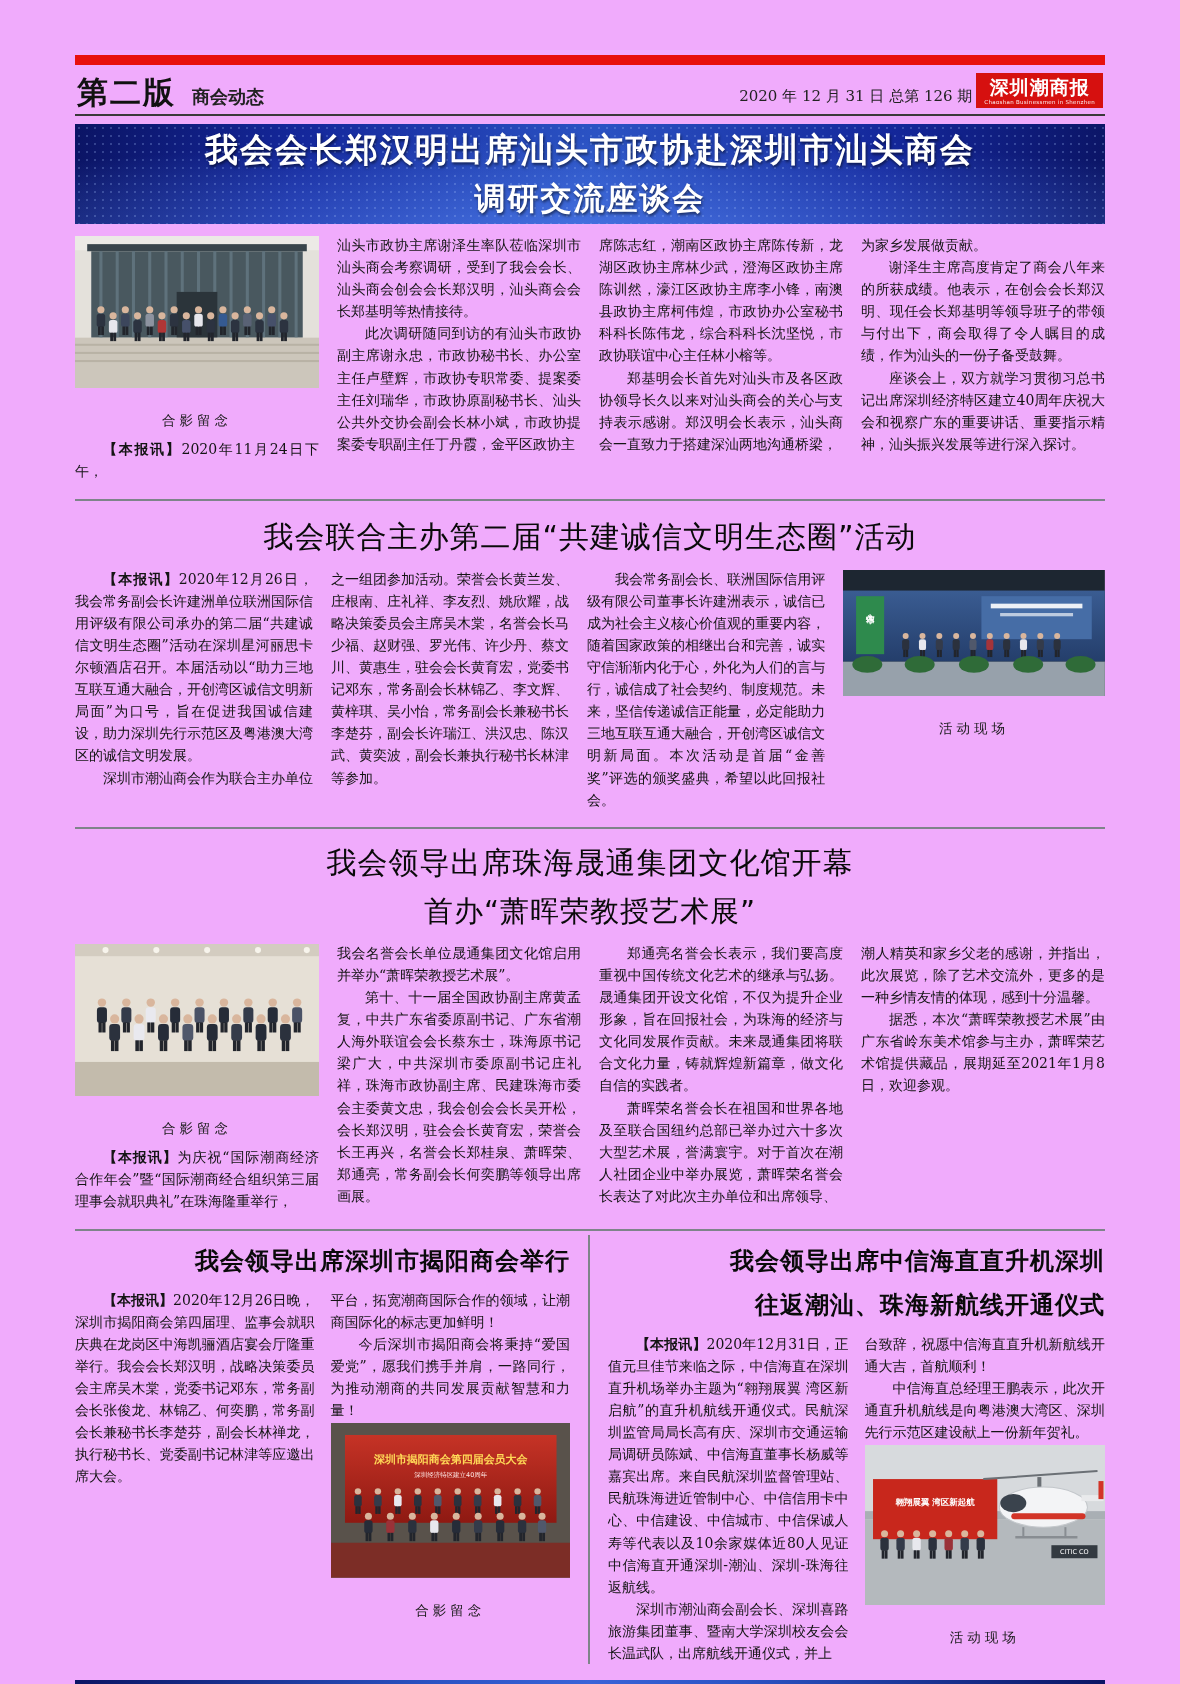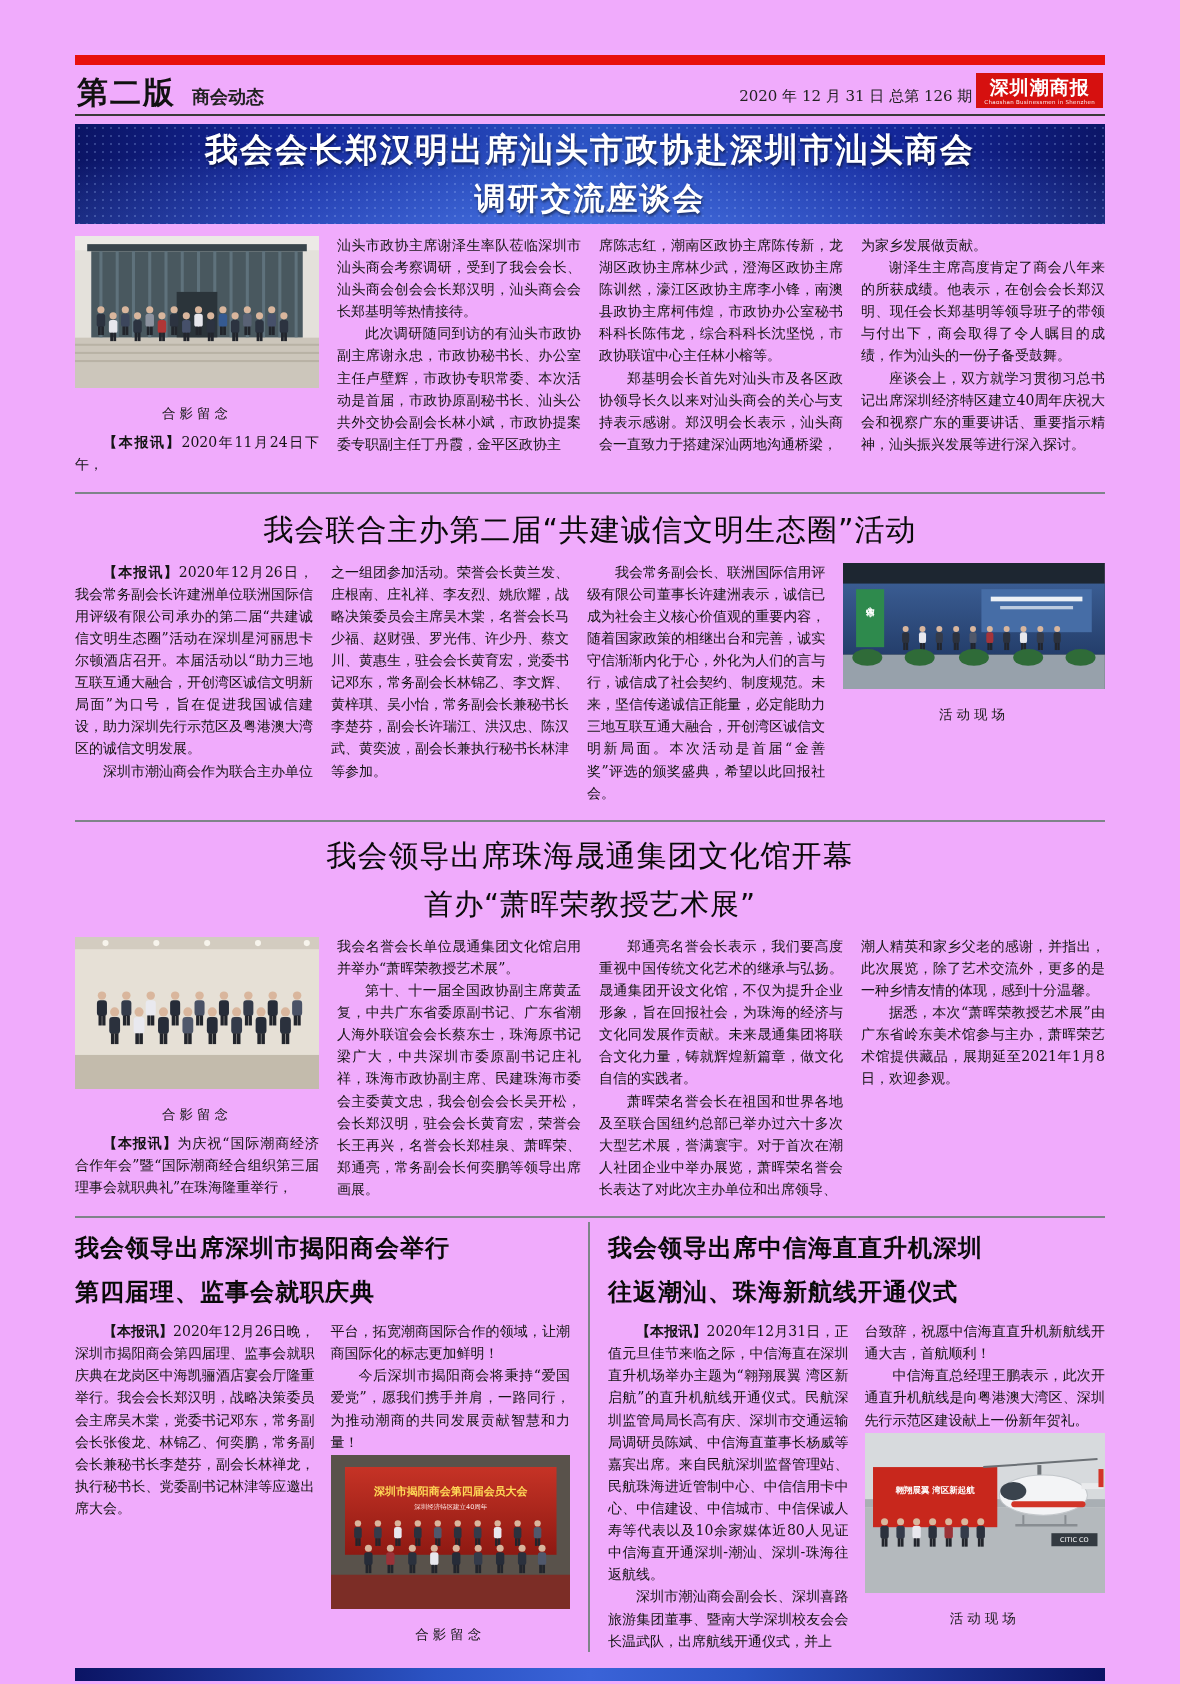--- a/index.html
+++ b/index.html
@@ -35,33 +35,33 @@
   .cols { display:grid; column-gap:18px; margin-top:10px; }
   .cols-4 { grid-template-columns:repeat(4,1fr); }
   .cols-a2 { grid-template-columns:1fr 1fr 1fr 1.1fr; }
 
   p { font-size:14px; line-height:1.58; text-align:justify; text-indent:2em; color:#141414; }
   p.cont { text-indent:0; }
   .lede { font-family:"DejaVu Sans","Liberation Sans",sans-serif; font-weight:700; }
 
   figure.photo { margin:2px 0 0; }
   figure.photo svg { display:block; width:100%; height:auto; }
-  .caption { text-align:center; font-size:13.5px; letter-spacing:4px; padding:17px 0 8px; color:#1c1c1c; }
+  .caption { text-align:center; font-size:13.5px; letter-spacing:4px; padding:24px 0 8px; color:#1c1c1c; }
 
   .divider { border:none; border-top:2px solid #7e848a; margin:16px 0 4px; }
 
   .headline2 { text-align:center; font-family:"DejaVu Sans","Liberation Sans",sans-serif; font-weight:400; color:#0a0a0a; }
   .a2-head { font-size:30px; letter-spacing:1px; margin:16px 0 4px; }
   .a3-head1 { font-size:30px; letter-spacing:1px; margin:14px 0 0; }
   .a3-head2 { font-size:29px; letter-spacing:1px; margin:8px 0 2px; }
 
   .bottom { display:grid; grid-template-columns:1fr 1fr; margin-top:4px; }
   .b-left { padding-right:18px; border-right:2px solid #7e848a; }
   .b-right { padding-left:18px; }
-  .b-head { text-align:left; font-family:"DejaVu Sans","Liberation Sans",sans-serif; font-weight:900; font-size:24px; letter-spacing:1px; line-height:1.5; margin-top:8px; color:#0a0a0a; }
+  .b-head { text-align:right; font-family:"DejaVu Sans","Liberation Sans",sans-serif; font-weight:900; font-size:24px; letter-spacing:1px; line-height:1.5; margin-top:8px; color:#0a0a0a; }
   .cols-b { grid-template-columns:1fr 1fr; column-gap:16px; }
 
   .bottom-bar { height:13px; margin-top:16px;
     background:linear-gradient(90deg,#0b1464 0%,#2b53c4 35%,#3a63d8 50%,#2b53c4 65%,#0b1464 100%); }
 
   svg text { font-family:"DejaVu Sans","Liberation Sans",sans-serif; }
 </style>
 </head>
 <body>
 
@@ -147,21 +147,21 @@
                 <use href="#psn" x="188" y="68" width="11" height="30" style="color:#46506a"></use>
                 <use href="#psn" x="200" y="74" width="11" height="30" style="color:#2c3340"></use>
               </g>
             </svg>
           </figure>
           <div class="caption">合影留念</div>
           <p><span class="lede">【本报讯】</span><span>2020年11月24日下午，</span></p>
         </div>
         <div class="col">
           <p class="cont">汕头市政协主席谢泽生率队莅临深圳市汕头商会考察调研，受到了我会会长、汕头商会创会会长郑汉明，汕头商会会长郑基明等热情接待。</p>
-          <p>此次调研随同到访的有汕头市政协副主席谢永忠，市政协秘书长、办公室主任卢壁辉，市政协专职常委、本次活动是首届，市政协原副秘书长、汕头公共外交协会副会长林小斌，市政协提案委专职副主任丁丹霞，金平区政协主</p>
+          <p>此次调研随同到访的有汕头市政协副主席谢永忠，市政协秘书长、办公室主任卢壁辉，市政协专职常委、提案委主任刘瑞华，市政协原副秘书长、汕头公共外交协会副会长林小斌，市政协提案委专职副主任丁丹霞，金平区政协主</p>
         </div>
         <div class="col">
           <p class="cont">席陈志红，潮南区政协主席陈传新，龙湖区政协主席林少武，澄海区政协主席陈训然，濠江区政协主席李小锋，南澳县政协主席柯伟煌，市政协办公室秘书科科长陈伟龙，综合科科长沈坚悦，市政协联谊中心主任林小榕等。</p>
           <p>郑基明会长首先对汕头市及各区政协领导长久以来对汕头商会的关心与支持表示感谢。郑汉明会长表示，汕头商会一直致力于搭建深汕两地沟通桥梁，</p>
         </div>
         <div class="col">
           <p class="cont">为家乡发展做贡献。</p>
           <p>谢泽生主席高度肯定了商会八年来的所获成绩。他表示，在创会会长郑汉明、现任会长郑基明等领导班子的带领与付出下，商会取得了令人瞩目的成绩，作为汕头的一份子备受鼓舞。</p>
           <p>座谈会上，双方就学习贯彻习总书记出席深圳经济特区建立40周年庆祝大会和视察广东的重要讲话、重要指示精神，汕头振兴发展等进行深入探讨。</p>
         </div>
@@ -285,21 +285,20 @@
         </div>
       </div>
     </article>
 
     <hr class="divider">
 
     <section class="bottom">
 
       <article class="b-left">
         <h3 class="b-head">我会领导出席深圳市揭阳商会举行</h3>
-        <h3 class="b-head">第四届理、监事会就职庆典</h3>
         <div class="cols cols-b">
           <div class="col">
             <p><span class="lede">【本报讯】</span><span>2020年12月26日晚，深圳市揭阳商会第四届理、监事会就职庆典在龙岗区中海凯骊酒店宴会厅隆重举行。我会会长郑汉明，战略决策委员会主席吴木棠，党委书记邓东，常务副会长张俊龙、林锦乙、何奕鹏，常务副会长兼秘书长李楚芬，副会长林禅龙，执行秘书长、党委副书记林津等应邀出席大会。</span></p>
           </div>
           <div class="col">
             <p class="cont">平台，拓宽潮商国际合作的领域，让潮商国际化的标志更加鲜明！</p>
             <p>今后深圳市揭阳商会将秉持“爱国爱党”，愿我们携手并肩，一路同行，为推动潮商的共同发展贡献智慧和力量！</p>
             <figure class="photo">
               <svg viewBox="0 0 240 155">
                 <defs>

